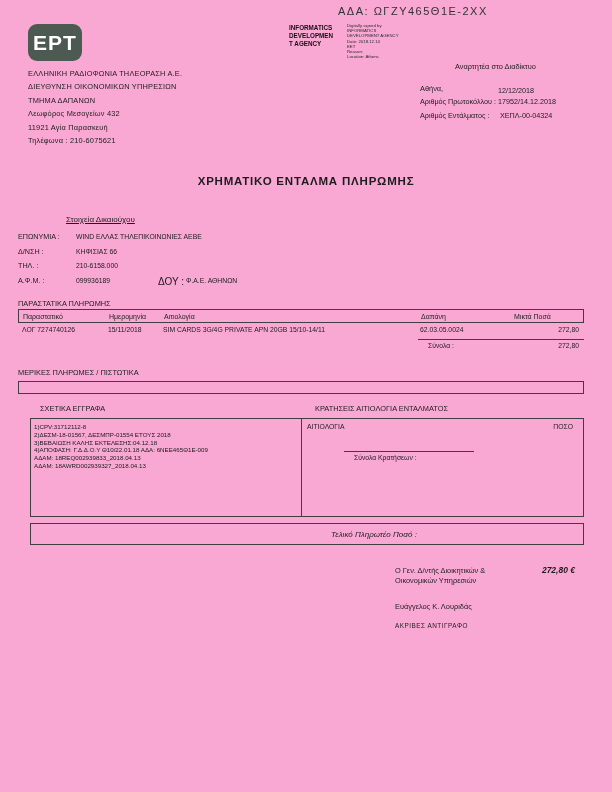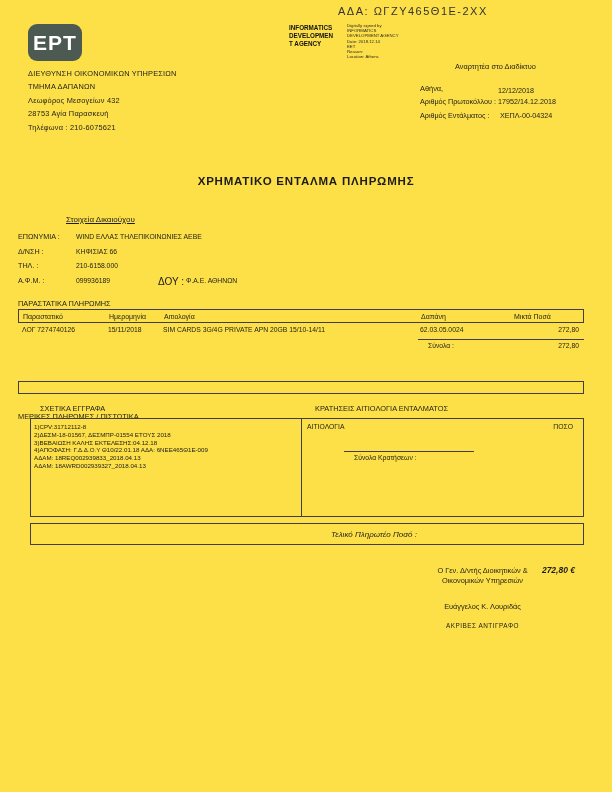--- a/index.html
+++ b/index.html
@@ -2,21 +2,21 @@
 <html style="--logo_bg: #4d5a52; --border: #3f3f3f; --text: #1c1c1c;"><head>
 <meta charset="utf-8">
 <style>
   * { box-sizing: border-box; margin: 0; padding: 0; }
   html, body { background: #e8e8e8; }
   .page {
     position: relative;
     width: 612px;
     height: 792px;
     margin: 0 auto;
-    background: #fde047;
+    background: #f9a8d4;
     font-family: "Liberation Sans", "DejaVu Sans", sans-serif;
     color: var(--text, #1c1c1c);
     overflow: hidden;
     padding-left: 40px;
   }
   .t { position: absolute; white-space: nowrap; }
   .box { position: absolute; border: 1px solid var(--border, #3f3f3f); }
   .rule { position: absolute; border-top: 1px solid var(--border, #3f3f3f); height: 0; }
   .logo {
     position: absolute;
@@ -28,21 +28,21 @@
     color: #ffffff; font-weight: bold; font-size: 21px; letter-spacing: 1px;
   }
   .stamp-agency { position: absolute; left: 289px; top: 24px; width: 60px;
     font-size: 6.3px; font-weight: bold; line-height: 8px; color: #111; }
   .stamp-sig { position: absolute; left: 347px; top: 23px; width: 72px;
     font-size: 4.3px; line-height: 5.2px; color: #2a2a2a; }
   .sender { position: absolute; left: 28px; top: 67px; font-size: 7.4px; line-height: 13.4px; letter-spacing: 0.2px; }
   .title { position: absolute; left: 0; top: 175px; width: 612px; text-align: center;
     font-weight: bold; font-size: 11.5px; letter-spacing: 0.8px; }
   .u { text-decoration: underline; margin-left: 48px; }
-  .center-col { position: absolute; text-align: center; }
+  .center-col { position: absolute; }
   .italic { font-style: italic; }
   .bold { font-weight: bold; margin-top: 36px; }
   .right { text-align: right; }
   .related-lines { position: absolute; left: 34px; top: 423px; width: 264px;
     font-size: 6.2px; line-height: 7.8px; }
   .related-lines div { white-space: nowrap; overflow: hidden; }
 </style>
 </head>
 <body>
 
@@ -63,24 +63,25 @@
     <div>Digitally signed by</div>
     <div>INFORMATICS</div>
     <div>DEVELOPMENT AGENCY</div>
     <div>Date: 2018.12.14</div>
     <div>EET</div>
     <div>Reason:</div>
     <div>Location: Athens</div>
   </div>
 
   <div class="sender">
+    <div>ΕΛΛΗΝΙΚΗ ΡΑΔΙΟΦΩΝΙΑ ΤΗΛΕΟΡΑΣΗ Α.Ε.</div>
     <div>ΔΙΕΥΘΥΝΣΗ ΟΙΚΟΝΟΜΙΚΩΝ ΥΠΗΡΕΣΙΩΝ</div>
     <div>ΤΜΗΜΑ ΔΑΠΑΝΩΝ</div>
     <div>Λεωφόρος Μεσογείων 432</div>
-    <div>28753 Αγία Παρασκευή</div>
+    <div>11921 Αγία Παρασκευή</div>
     <div>Τηλέφωνα : 210-6075621</div>
   </div>
 
   <div class="t" style="left:455px; top:62px; font-size:7.4px;">Αναρτητέα στο Διαδίκτυο</div>
   <div class="t" style="left:420px; top:84px; font-size:7.4px;">Αθήνα,</div>
   <div class="t" style="left:498px; top:86px; font-size:7.2px;">12/12/2018</div>
   <div class="t" style="left:420px; top:97px; font-size:7.2px;">Αριθμός Πρωτοκόλλου :</div>
   <div class="t" style="left:498px; top:97px; font-size:7.2px;">17952/14.12.2018</div>
   <div class="t" style="left:420px; top:111px; font-size:7.2px;">Αριθμός Εντάλματος :</div>
   <div class="t" style="left:500px; top:111px; font-size:7.2px;">ΧΕΠΛ-00-04324</div>
@@ -114,21 +115,21 @@
     <span class="t" style="left:90px; top:0; font-size:6.8px;">15/11/2018</span>
     <span class="t" style="left:145px;top:0; font-size:6.8px;">SIM CARDS 3G/4G PRIVATE APN 20GB 15/10-14/11</span>
     <span class="t" style="left:402px;top:0; font-size:6.8px;">62.03.05.0024</span>
     <span class="t right" style="left:495px;top:0; width:66px; font-size:6.8px;">272,80</span>
   </div>
 
   <div class="rule" style="left:418px; top:339px; width:166px;"></div>
   <div class="t" style="left:428px; top:342px; font-size:6.8px;">Σύνολα :</div>
   <div class="t right" style="left:513px; top:342px; width:66px; font-size:6.8px;">272,80</div>
 
-  <div class="t" style="left:18px; top:368px; font-size:7.4px;margin-top:44px;">ΜΕΡΙΚΕΣ ΠΛΗΡΩΜΕΣ / ΠΙΣΤΩΤΙΚΑ</div>
+  <div class="t" style="left:18px; top:368px; font-size:7.4px;">ΜΕΡΙΚΕΣ ΠΛΗΡΩΜΕΣ / ΠΙΣΤΩΤΙΚΑ</div>
   <div class="box" style="left:18px; top:381px; width:566px; height:13px;"></div>
 
   <div class="t" style="left:40px; top:404px; font-size:7.4px;">ΣΧΕΤΙΚΑ ΕΓΓΡΑΦΑ</div>
   <div class="t" style="left:315px; top:404px; font-size:7.4px;">ΚΡΑΤΗΣΕΙΣ ΑΙΤΙΟΛΟΓΙΑ ΕΝΤΑΛΜΑΤΟΣ</div>
 
   <div class="box" style="left:30px; top:418px; width:272px; height:99px;"></div>
   <div class="related-lines">
     <div>1)CPV:31712112-8</div>
     <div>2)ΔΕΣΜ-18-01567, ΔΕΣΜΠΡ-01554  ΕΤΟΥΣ 2018</div>
     <div>3)ΒΕΒΑΙΩΣΗ ΚΑΛΗΣ ΕΚΤΕΛΕΣΗΣ:04.12.18</div>

